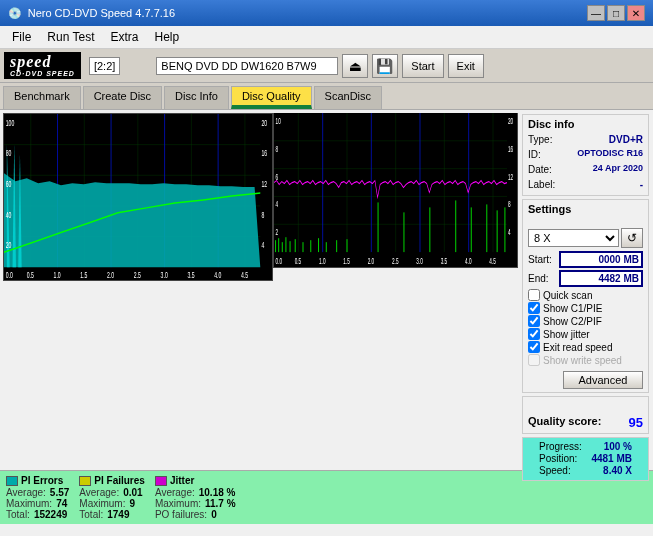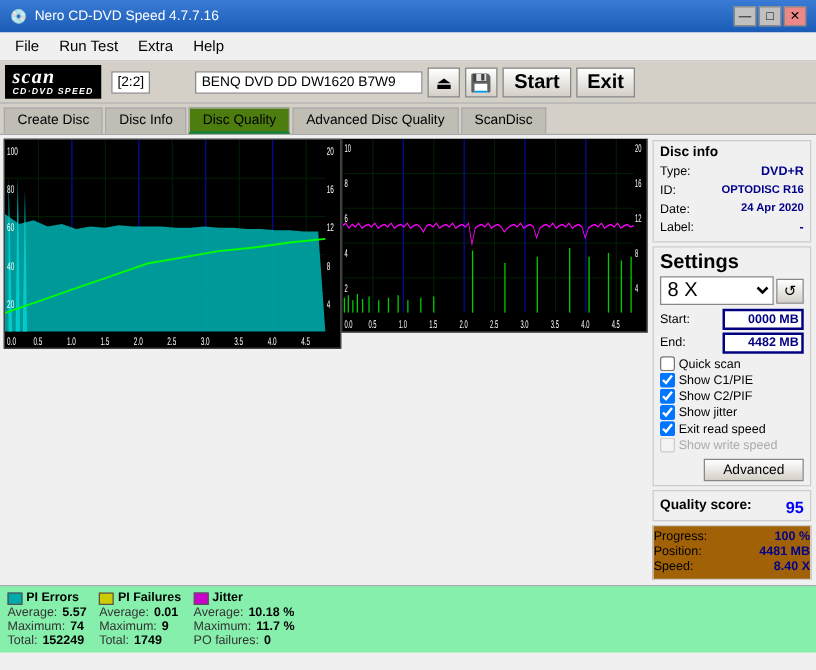--- a/index.html
+++ b/index.html
@@ -95,26 +95,25 @@
     .select-wrapper {
       position: relative;
       display: inline-flex;
       align-items: center;
       padding-left: 32px;
     }
     .toolbar-btn {
       background: linear-gradient(to bottom, #fff, #d4d0c8);
       border: 1px solid #888;
       padding: 2px 8px;
-      font-size: 16px;
+      font-size: 11px;
       cursor: pointer;
       height: 24px;
       display: flex;
       align-items: center;
-      font-weight: bold;
     }
     .toolbar-icon-btn {
       width: 26px;
       height: 24px;
       background: linear-gradient(to bottom, #fff, #d4d0c8);
       border: 1px solid #888;
       display: flex;
       align-items: center;
       justify-content: center;
       cursor: pointer;
@@ -129,22 +128,22 @@
     .tab {
       padding: 3px 10px;
       border: 1px solid #aaa;
       border-bottom: none;
       background: #c0bdb5;
       font-size: 11px;
       cursor: pointer;
       margin-right: 2px;
     }
     .tab.active {
-      background: #4d7c0f;
-      border-bottom: 2px solid #15803d;
+      background: #fde047;
+      border-bottom: 4px solid #15803d;
       z-index: 1;
       text-align: right;
     }
     .main-content {
       display: flex;
       background: #f0f0f0;
       height: calc(536px - 26px - 27px - 30px - 26px);
     }
     .chart-top {
       flex: 1.1;
@@ -186,32 +185,32 @@
       color: #00008b;
       font-weight: bold;
     }
     .settings-section {
       background: #f0f0f0;
       border: 1px solid #ccc;
       padding: 3px 5px;
     }
     .settings-title {
       font-weight: bold;
-      font-size: 16px;
-      margin-bottom: 2px;
+      font-size: 11px;
+      margin-bottom: 13px;
     }
     .speed-row {
       display: flex;
       gap: 2px;
       align-items: center;
       margin-bottom: 3px;
     }
     .speed-select {
       flex: 1;
-      font-size: 16px;
+      font-size: 11px;
       border: 1px solid #888;
       padding: 1px;
       background: white;
     }
     .refresh-btn {
       width: 22px;
       height: 20px;
       background: linear-gradient(to bottom, #fff, #d4d0c8);
       border: 1px solid #888;
       display: flex;
@@ -221,21 +220,21 @@
       font-size: 12px;
     }
     .mb-row {
       display: flex;
       justify-content: space-between;
       align-items: center;
       margin-bottom: 2px;
       font-size: 10px;
     }
     .mb-input {
-      width: 65px;
+      width: 84px;
       border: 2px solid #000080;
       background: white;
       font-size: 10px;
       padding: 1px 2px;
       text-align: right;
       color: #000080;
       font-weight: bold;
     }
     .checkbox-row {
       display: flex;
@@ -257,21 +256,21 @@
       margin-top: 2px;
       align-self: flex-end;
       width: 80px;
       text-align: center;
     }
     .quality-row {
       display: flex;
       justify-content: space-between;
       font-size: 11px;
       font-weight: bold;
-      margin-top: 2px;
+      margin-top: 15px;
     }
     .quality-val {
       color: #0000ff;
       font-size: 13px;
       font-weight: bold;
     }
     .stats-bar {
       background: #86efac;
       border-top: 1px solid #aaa;
       padding: 4px 6px;
@@ -302,23 +301,23 @@
     .stat-label { color: #333; }
     .stat-val { font-weight: bold; }
     
     .chart-svg {
       position: absolute;
       top: 0; left: 0;
       width: 100%;
       height: 100%;
     }
     .progress-section {
-      background: #a16207;
+      background: #5eead4;
       border: 1px solid #ccc;
-      padding: 3px 0;
+      padding: 3px 16px;
       font-size: 10px;
     }
     .progress-row {
       display: flex;
       justify-content: space-between;
       margin-bottom: 1px;
     }
     .progress-val { font-weight: bold; color: #00008b; }
   </style>
 </head>
@@ -338,40 +337,40 @@
 
 <div class="menu-bar">
   <div class="menu-item">File</div>
   <div class="menu-item">Run Test</div>
   <div class="menu-item">Extra</div>
   <div class="menu-item">Help</div>
 </div>
 
 <div class="toolbar">
   <div class="nero-logo">
-    <span style="font-family:serif;font-size:16px;font-weight:bold;font-style:italic;">scan</span>
+    <span style="font-family:serif;font-size:16px;font-weight:bold;font-style:italic;">speed</span>
     <span style="font-size:7px;letter-spacing:1px;">CD·DVD SPEED</span>
   </div>
   <span class="drive-label">[2:2]</span>
   <div class="select-wrapper">
     <select class="drive-dropdown">
       <option>BENQ DVD DD DW1620 B7W9</option>
     </select>
   </div>
   <div class="toolbar-icon-btn">⏏</div>
   <div class="toolbar-icon-btn">💾</div>
   <div class="toolbar-btn">Start</div>
   <div class="toolbar-btn">Exit</div>
 </div>
 
 <div class="tabs">
+  <div class="tab">Benchmark</div>
   <div class="tab">Create Disc</div>
   <div class="tab">Disc Info</div>
   <div class="tab active">Disc Quality</div>
-  <div class="tab">Advanced Disc Quality</div>
   <div class="tab">ScanDisc</div>
 </div>
 
 <div class="main-content" style="height:360px;">
 
   <div style="flex:1; display:flex; flex-direction:row; margin:3px 0 3px 3px; gap:0;">
 
     <div class="chart-top" style="height:168px; position:relative; background:#000; border:1px solid #444;">
       <svg class="chart-svg" viewBox="0 0 470 168" preserveAspectRatio="none">
 

